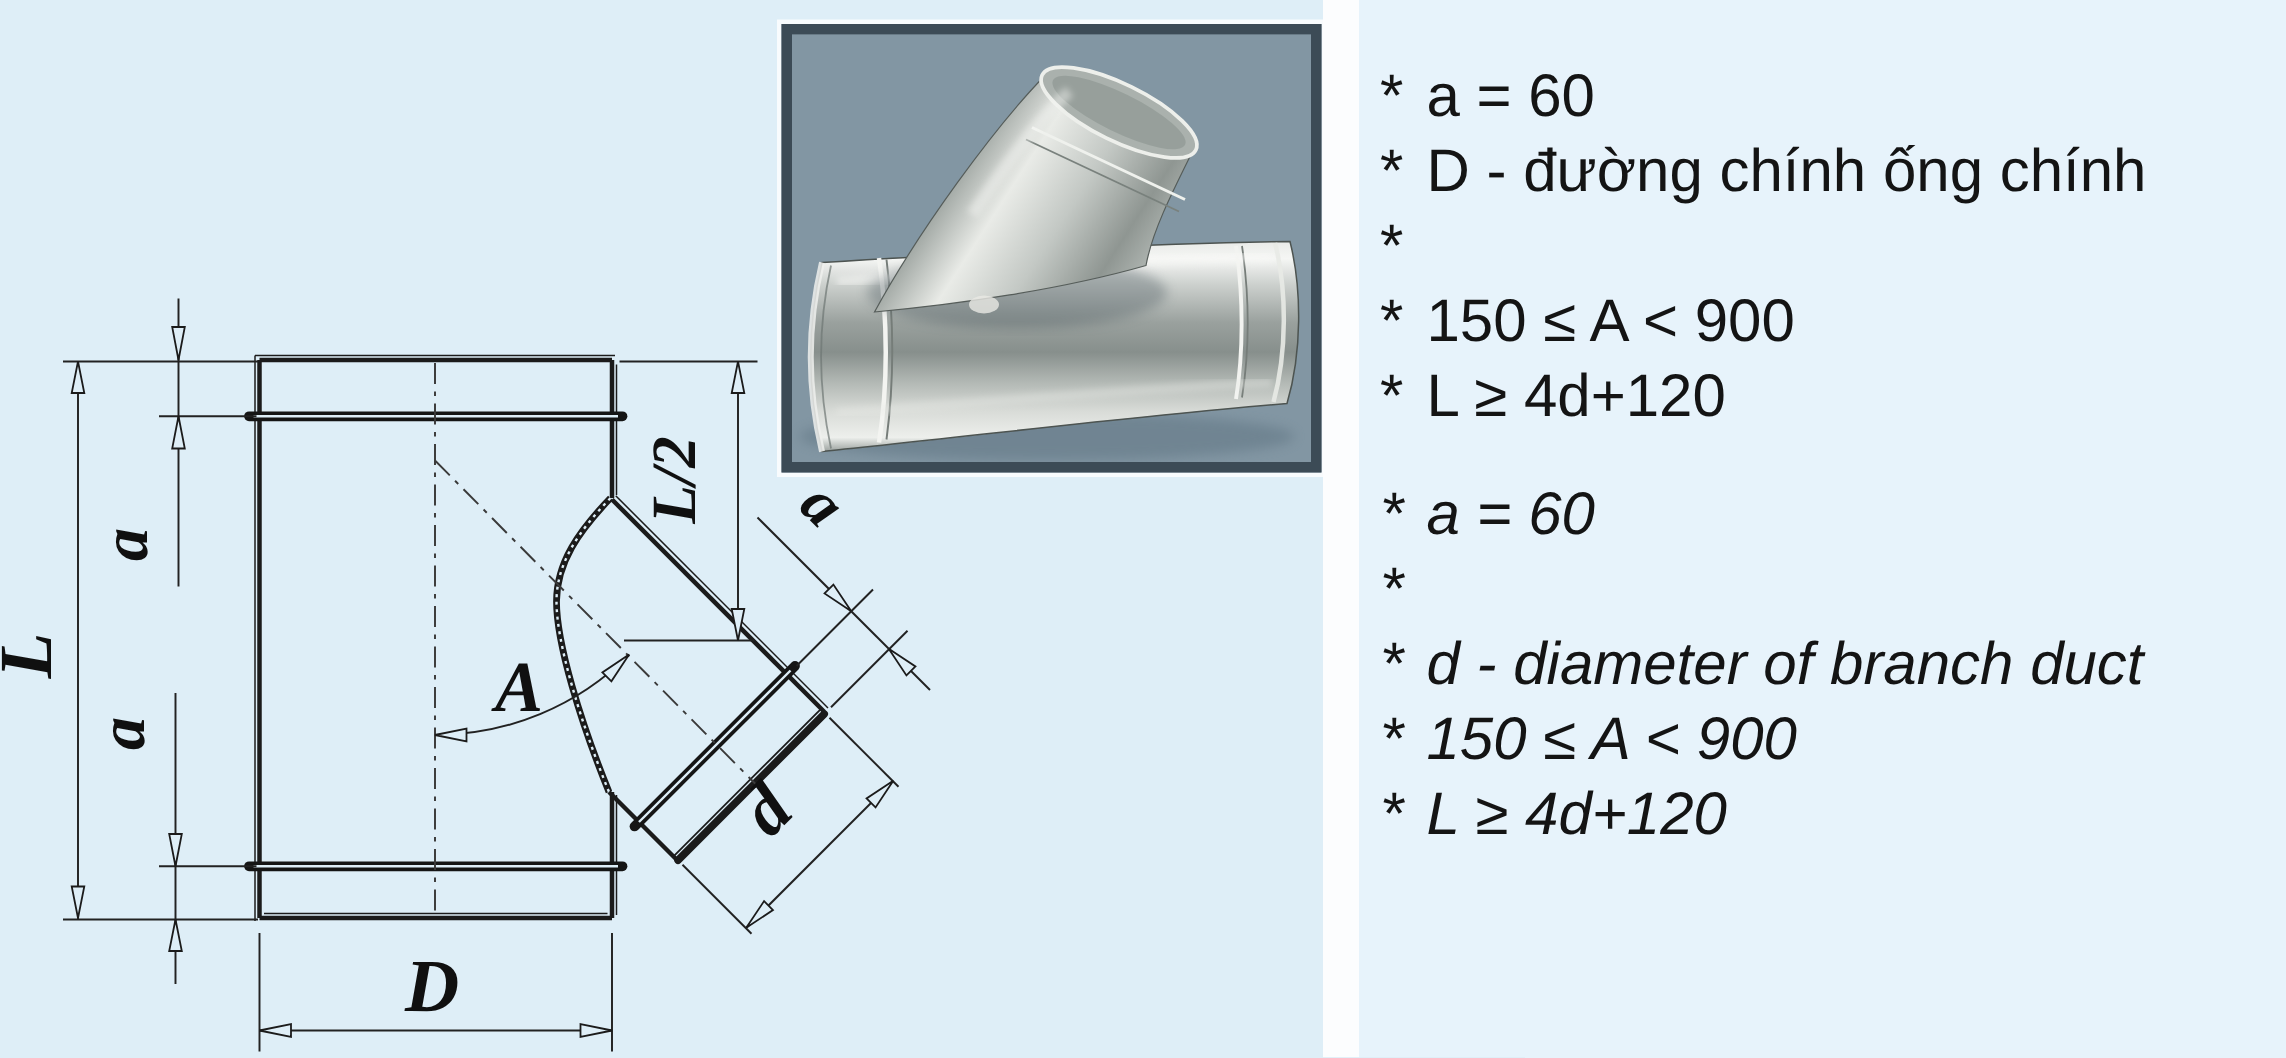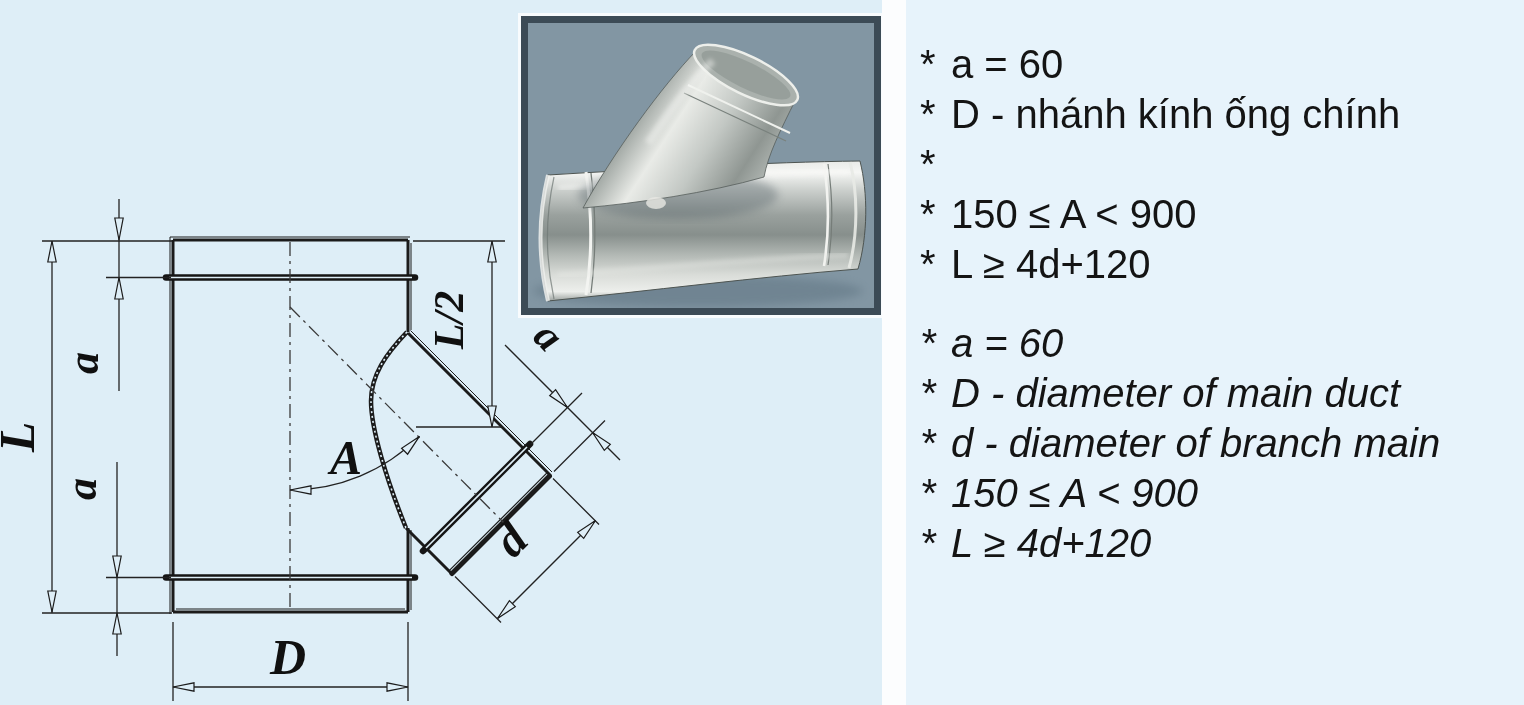--- a/index.html
+++ b/index.html
@@ -183,21 +183,21 @@
   <div class="divider"></div>
 
   <div class="panel">
     <div class="block-vi">
       <div class="spec-line">
         <span class="star">*</span>
         <span>a = 60</span>
       </div>
       <div class="spec-line">
         <span class="star">*</span>
-        <span>D - nhánh kính ống chính</span>
+        <span>D - đường chính ống chính</span>
       </div>
       <div class="spec-line">
         <span class="star">*</span>
       </div>
       <div class="spec-line">
         <span class="star">*</span>
         <span>150 ≤ A &lt; 900</span>
       </div>
       <div class="spec-line">
         <span class="star">*</span>
@@ -205,25 +205,24 @@
       </div>
     </div>
 
     <div class="block-en">
       <div class="spec-line">
         <span class="star">*</span>
         <span>a = 60</span>
       </div>
       <div class="spec-line">
         <span class="star">*</span>
-        <span>D - diameter of main duct</span>
-      </div>
-      <div class="spec-line">
-        <span class="star">*</span>
-        <span>d - diameter of branch main</span>
+      </div>
+      <div class="spec-line">
+        <span class="star">*</span>
+        <span>d - diameter of branch duct</span>
       </div>
       <div class="spec-line">
         <span class="star">*</span>
         <span>150 ≤ A &lt; 900</span>
       </div>
       <div class="spec-line">
         <span class="star">*</span>
         <span>L ≥ 4d+120</span>
       </div>
     </div>

